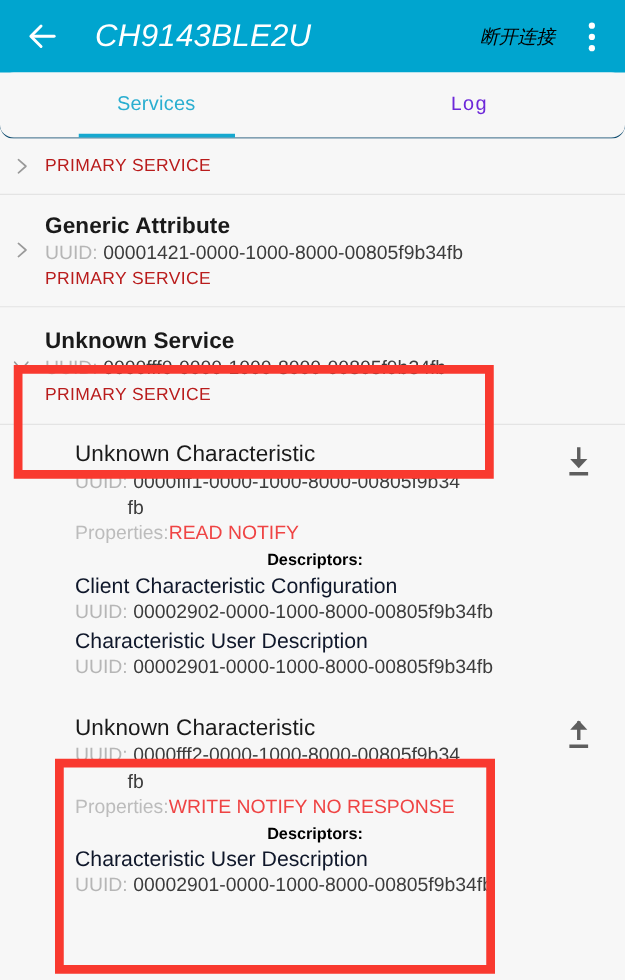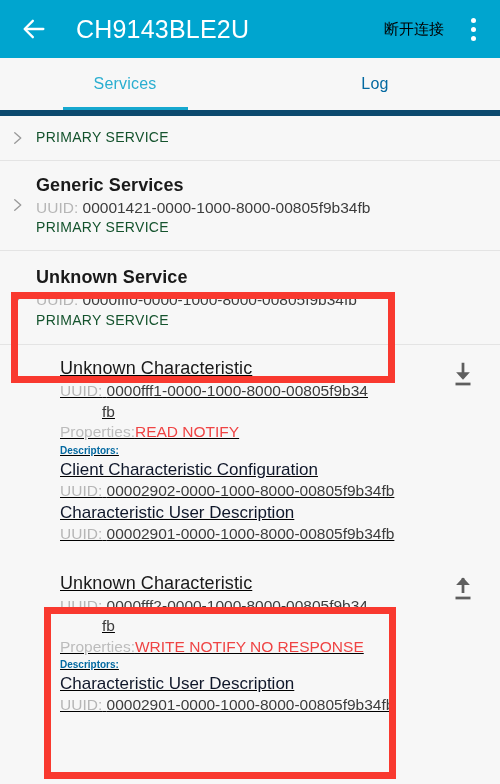--- a/index.html
+++ b/index.html
@@ -17,20 +17,21 @@
 
   
   .appbar {
     height: 58px;
     background: #00a5cf;
     display: flex;
     align-items: center;
     padding: 0 14px 0 14px;
     box-sizing: border-box;
     position: relative;
+    font-style: italic;
   }
   .back-btn {
     width: 40px; height: 40px;
     display: flex; align-items: center; justify-content: center;
     flex: 0 0 auto;
     cursor: pointer;
   }
   .back-btn svg { display:block; }
   .appbar-title {
     color: #ffffff;
@@ -60,32 +61,33 @@
   .overflow-btn i {
     display:block; width:5px; height:5px; border-radius:50%; background:#ffffff;
   }
 
   
   .tabs {
     height: 52px;
     background: #f7f7f7;
     display: flex;
     position: relative;
-    border-bottom: 6px solid #0c4a6e;
+    border-bottom: 1px solid #0c4a6e;
+    border-radius: 11px;
   }
   .tab {
     flex: 1 1 50%;
     display:flex; align-items:center; justify-content:center;
     font-size: 16px;
     cursor: pointer;
     position: relative;
     letter-spacing: 0.2px;
   }
   .tab.active { color: #2aaed0; }
-  .tab.inactive { color: #0369a1; }
+  .tab.inactive { color: #6d28d9; font-family: Liberation Mono, monospace; }
   .tab.active .ink {
     position:absolute; left: 25%; right: 25%; bottom: 0;
     height: 3px; background: #16a8cf;
   }
 
   
   .list { background: #f7f7f7; }
   .svc-row {
     position: relative;
     padding: 12px 14px 12px 36px;
@@ -107,53 +109,53 @@
     color: #1a1a1a;
     font-weight: 600;
     line-height: 1.35;
     letter-spacing: 0.1px;
   }
   .svc-uuid { font-size: 15.5px; line-height: 1.38; }
   .lbl { color: #b6b6b6; }
   .val { color: #3c3c3c; }
   .svc-type {
     font-size: 14px;
-    color: #14532d;
+    color: #b91c1c;
     letter-spacing: 0.3px;
     line-height: 1.4;
   }
 
   
   .char-row {
     position: relative;
     padding: 11px 56px 8px 60px;
     box-sizing: border-box;
     background: #f7f7f7;
-    text-decoration: underline;
   }
   .char-name {
     font-size: 18px;
     color: #1a1a1a;
     font-weight: 400;
     line-height: 1.4;
     letter-spacing: 0.1px;
   }
   .kv {
     font-size: 15.5px;
     line-height: 1.32;
     text-indent: 0;
   }
   .kv .cont { display:block; padding-left: 42px; }
   .props .lbl { color:#bcbcbc; }
   .props .val { color:#ef4444; }
   .desc-head {
-    font-size: 10px;
-    color: #0369a1;
+    font-size: 13px;
+    color: #000000;
     font-weight: 600;
     line-height: 1.5;
+    text-align: center;
   }
   .desc-name {
     font-size: 17px;
     color: #0f172a;
     line-height: 1.36;
   }
   .io-icon {
     position: absolute;
     right: 22px;
     top: 14px;
@@ -217,21 +219,21 @@
       </span>
       <div class="svc-type">PRIMARY SERVICE</div>
     </div>
 
     <div class="svc-row">
       <span class="chev">
         <svg width="18" height="18" viewBox="0 0 24 24" fill="none" stroke="currentColor" stroke-width="1.8" stroke-linecap="round" stroke-linejoin="round">
           <polyline points="9,5 17,12 9,19"></polyline>
         </svg>
       </span>
-      <div class="svc-name">Generic Services</div>
+      <div class="svc-name">Generic Attribute</div>
       <div class="svc-uuid">
         <span class="lbl">UUID:</span>
         <span class="val">00001421-0000-1000-8000-00805f9b34fb</span>
       </div>
       <div class="svc-type">PRIMARY SERVICE</div>
     </div>
 
     <div class="svc-row" style="padding-top:14px;padding-bottom:14px;">
       <span class="chev">
         <svg width="18" height="18" viewBox="0 0 24 24" fill="none" stroke="currentColor" stroke-width="1.8" stroke-linecap="round" stroke-linejoin="round">

